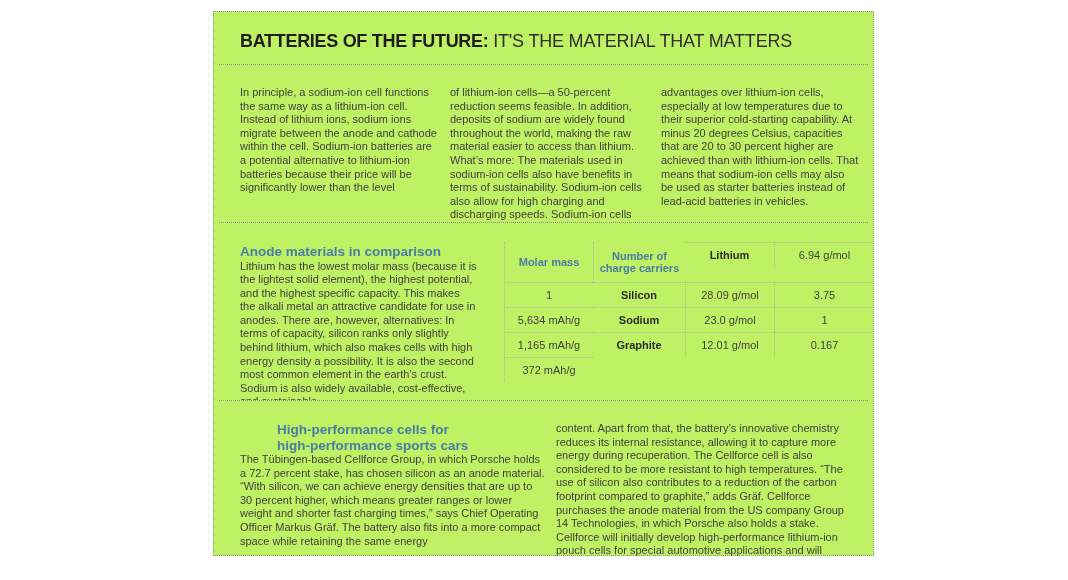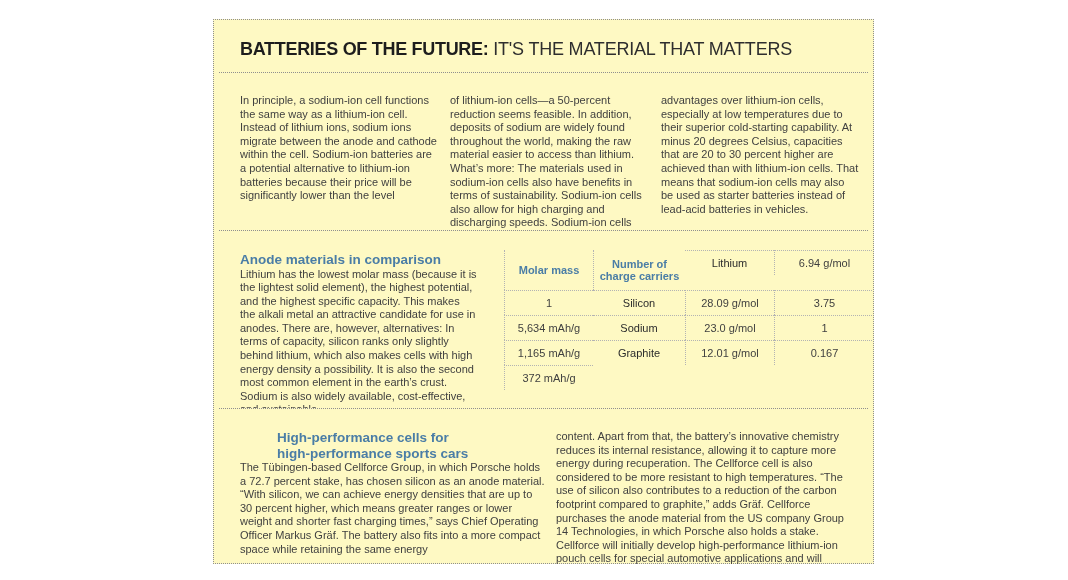--- a/index.html
+++ b/index.html
@@ -6,24 +6,24 @@
   html, body { margin: 0; padding: 0; }
   body {
     width: 1068px; height: 580px;
     background: #ffffff;
     font-family: "Liberation Sans", sans-serif;
     position: relative;
     overflow: hidden;
   }
   .doc {
     position: absolute;
-    left: 213px; top: 19px;
+    left: 213px; top: 11px;
     width: 661px; height: 545px;
     border: 1px dotted #8f8f8f;
-    background: #fef9c3;
+    background: #bef264;
   }
   .sep {
     border-top: 1px dotted #8f8f8f;
     height: 0;
     margin: 0 5px;
   }
   .title-row {
     height: 52px;
     padding: 19px 26px 0;
     white-space: nowrap;
@@ -79,21 +79,21 @@
     color: #3f3f3f;
     padding: 0 4px;
   }
   .anode-table .hcell {
     height: 40px;
     color: #4a7da6;
     font-weight: bold;
     line-height: 12.5px;
   }
   .anode-table .dcell { height: 25px; }
-  .anode-table .mat { font-weight: normal; color: #2b2b2b; }
+  .anode-table .mat { font-weight: bold; color: #2b2b2b; }
   .anode-table .bl { border-left: 1px dotted #b3b3b3; }
   .anode-table .bt { border-top: 1px dotted #b3b3b3; }
 </style>
 </head>
 <body>
 
 <div class="doc">
 
   <div class="title-row">
     <span class="title-bold">BATTERIES OF THE FUTURE:</span><span class="title-light"> IT'S THE MATERIAL THAT MATTERS</span>

